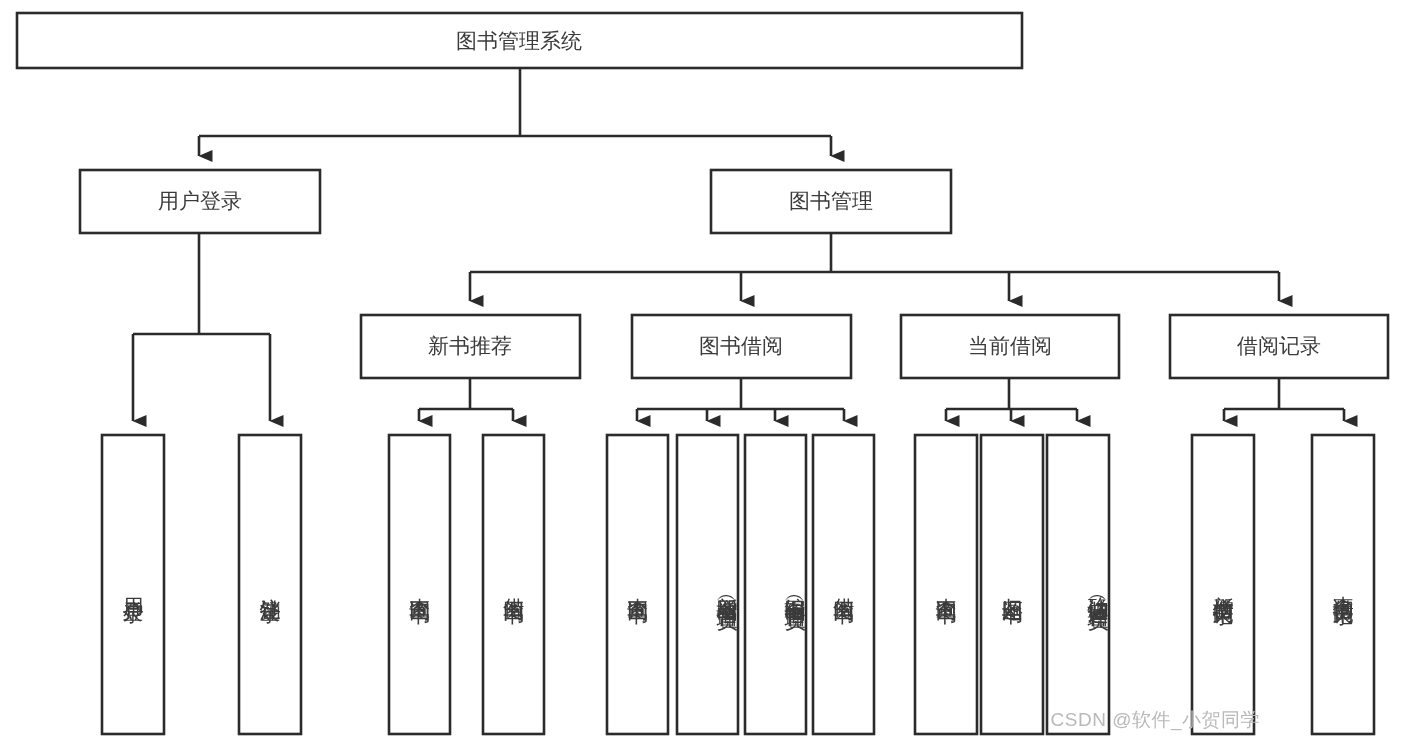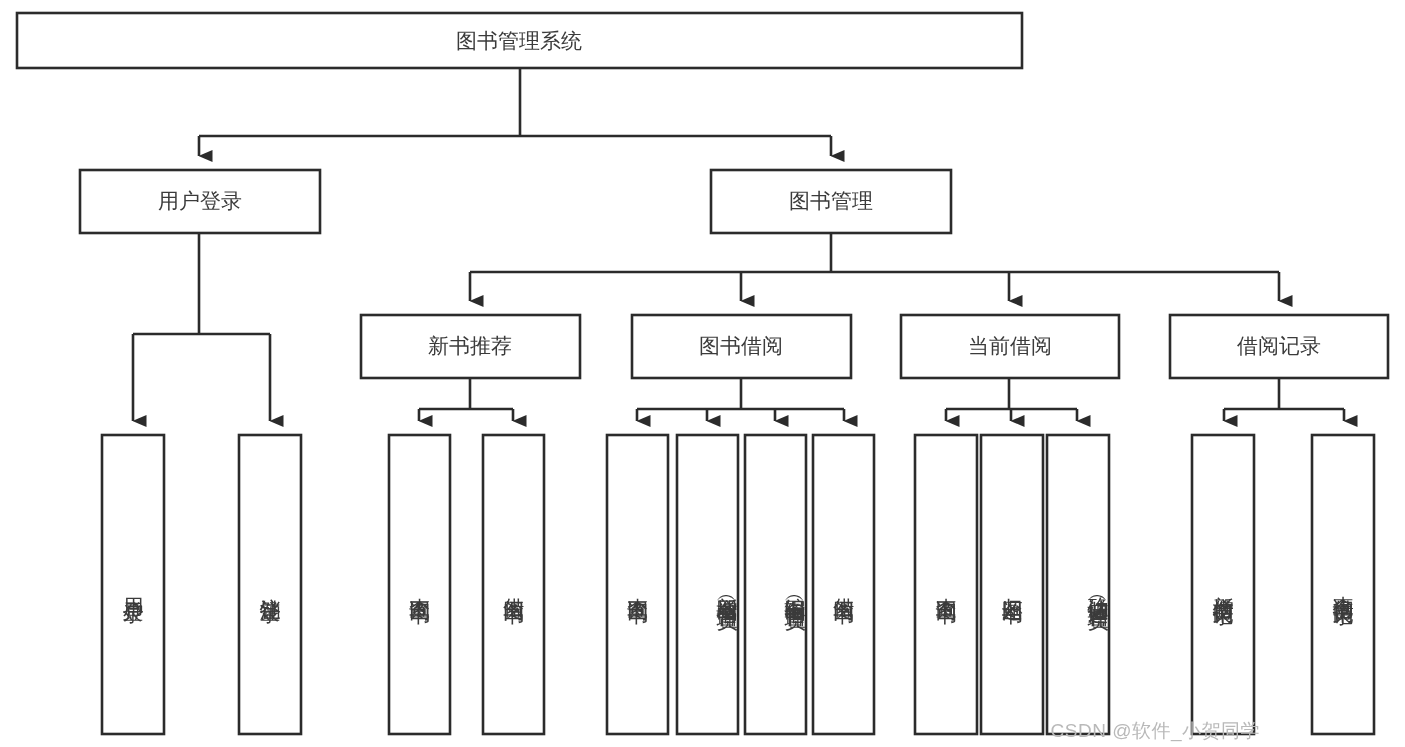--- a/index.html
+++ b/index.html
@@ -60,21 +60,21 @@
     white-space: nowrap;
     display: flex;
     align-items: center;
     justify-content: center;
     pointer-events: none;
     user-select: none;
   }
   .watermark {
     position: absolute;
     right: 10px;
-    bottom: 3px;
+    bottom: 14px;
     font-family: "Liberation Sans", "DejaVu Sans", sans-serif;
     font-size: 19px;
     color: #b9b9b9;
     letter-spacing: 0.5px;
     white-space: nowrap;
   }
 </style>
 </head>
 <body>
 

